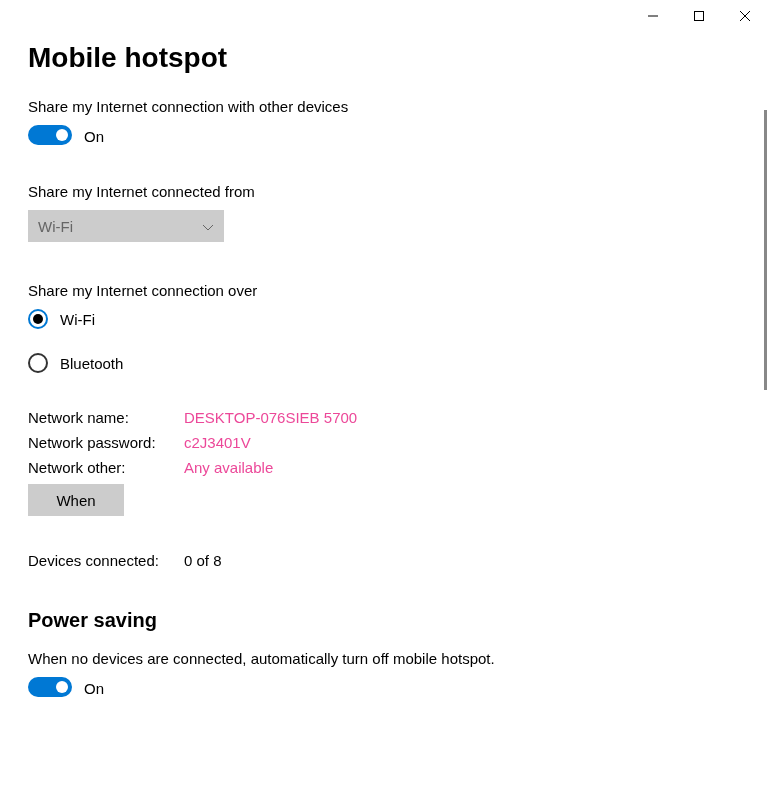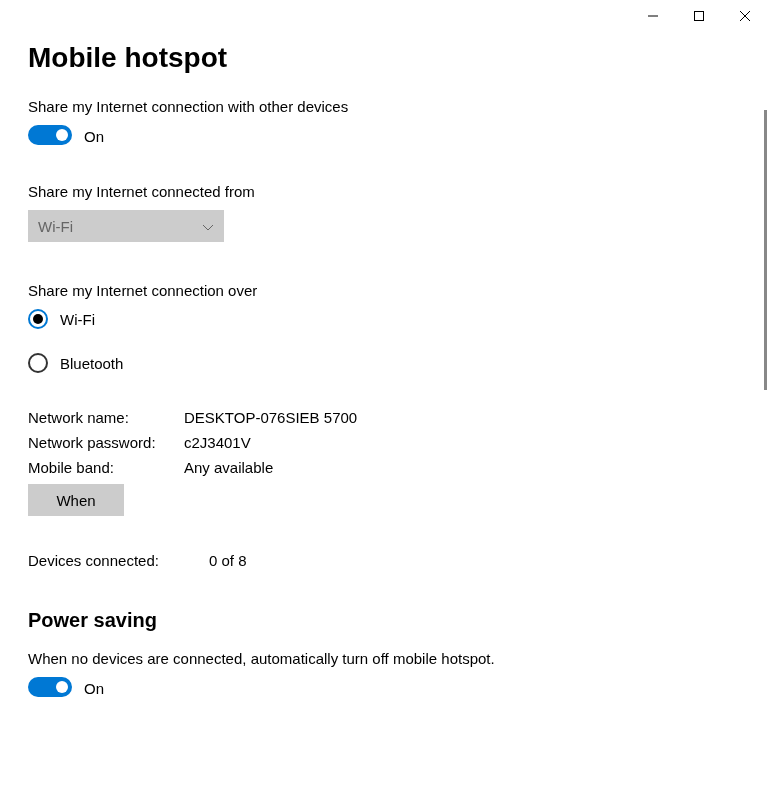--- a/index.html
+++ b/index.html
@@ -136,36 +136,35 @@
       display: flex;
       margin-bottom: 8px;
     }
     .info-label {
       width: 156px;
       font-size: 15px;
       color: #000;
     }
     .info-value {
       font-size: 15px;
-      color: #000000;
+      color: #ec4899;
     }
     .edit-button {
       width: 96px;
       height: 32px;
       background: #cccccc;
       border: none;
       font-size: 15px;
       color: #000;
       cursor: pointer;
       margin-bottom: 36px;
     }
     .devices-row {
       display: flex;
       margin-bottom: 40px;
-      gap: 25px;
     }
     .devices-label {
       width: 156px;
       font-size: 15px;
       color: #000;
     }
     .devices-value {
       font-size: 15px;
       color: #000;
     }
@@ -244,21 +243,21 @@
   <div class="info-table">
     <div class="info-row">
       <div class="info-label">Network name:</div>
       <div class="info-value">DESKTOP-076SIEB 5700</div>
     </div>
     <div class="info-row">
       <div class="info-label">Network password:</div>
       <div class="info-value">c2J3401V</div>
     </div>
     <div class="info-row">
-      <div class="info-label">Mobile band:</div>
+      <div class="info-label">Network other:</div>
       <div class="info-value">Any available</div>
     </div>
   </div>
   <button class="edit-button">When</button>
 
   <div class="devices-row">
     <div class="devices-label">Devices connected:</div>
     <div class="devices-value">0 of 8</div>
   </div>
 

